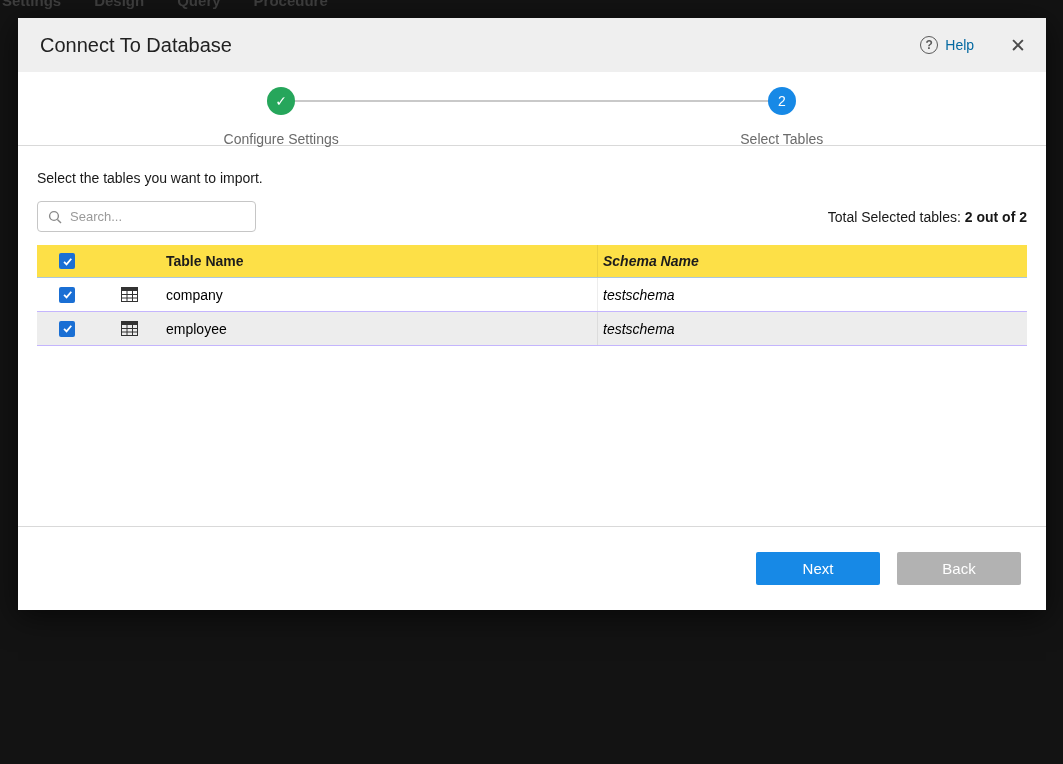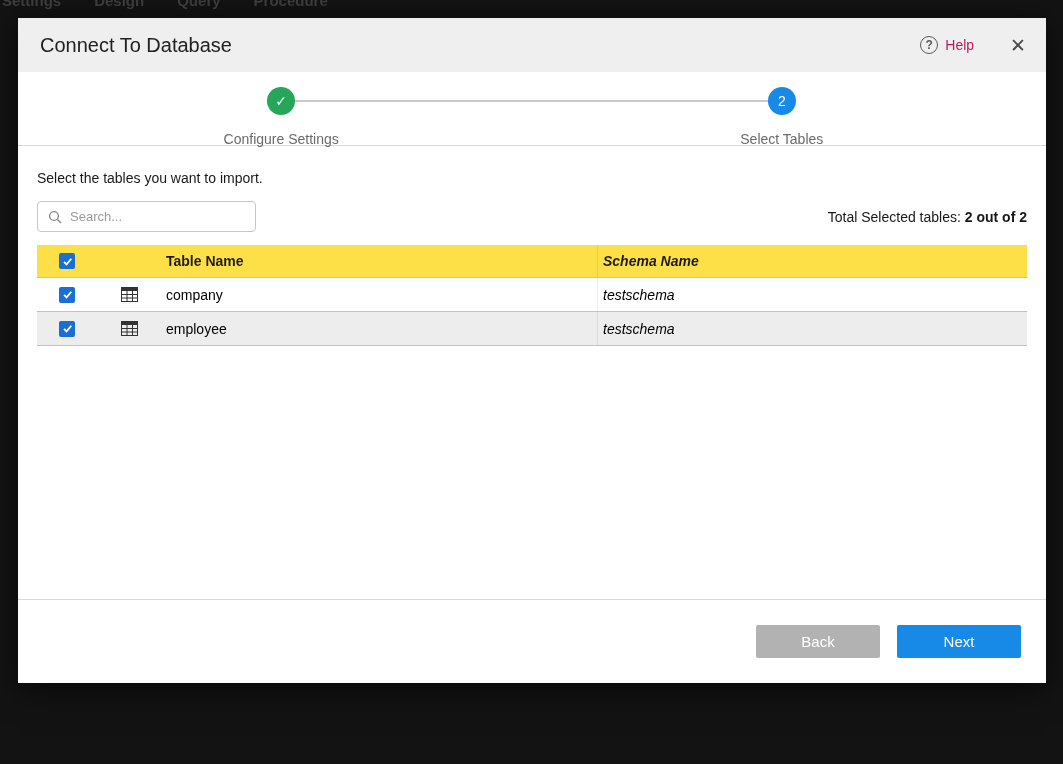--- a/index.html
+++ b/index.html
@@ -15,40 +15,40 @@
   .bg-menu {
     position:absolute; top:-8px; left:2px;
     display:flex; gap:33px;
     color:#3f3f3f; font-size:15px; font-weight:700;
   }
   .bg-menu span { cursor:default; }
 
   
   .modal {
     position:absolute; left:18px; top:18px;
-    width:1028px; height:665px;
+    width:1028px; height:592px;
     background:#ffffff;
     box-shadow:0 6px 30px rgba(0,0,0,0.6);
     display:flex; flex-direction:column;justify-content:space-between;
   }
 
   .modal-header {
     height:54px; background:#efefef;
     display:flex; align-items:center;
     padding:0 20px 0 22px;
     flex:0 0 auto;
   }
   .modal-title { font-size:20px; font-weight:500; color:#212121; flex:1; }
   .help-wrap { display:flex; align-items:center; margin-right:36px; cursor:pointer; }
   .help-icon {
     width:18px; height:18px; border:1.5px solid #5a5a5a; border-radius:50%;
     color:#5a5a5a; font-size:12px; font-weight:700;
     display:flex; align-items:center; justify-content:center;
   }
-  .help-label { font-size:14px; color:#be185d; margin-left:7px; }
+  .help-label { font-size:14px; color:#0369a1; margin-left:7px; }
   .close-icon { font-size:19px; color:#4a4a4a; cursor:pointer; line-height:1; }
 
   
   .stepper {
     position:relative; height:74px;
     border-bottom:1px solid #d9d9d9;
     flex:0 0 auto;
   }
   .step-line {
     position:absolute; top:28px; left:25.6%; right:25.7%;
@@ -223,17 +223,17 @@
             <line x1="11.5" y1="4" x2="11.5" y2="14.5" stroke="#333"></line>
           </svg>
         </div>
         <div class="col-name">employee</div>
         <div class="col-schema">testschema</div>
       </div>
     </div>
   </div>
 
   <div class="modal-footer">
+    <button class="btn btn-next">Next</button>
     <button class="btn btn-back">Back</button>
-    <button class="btn btn-next">Next</button>
   </div>
 
 </div>
 
 </body></html>

